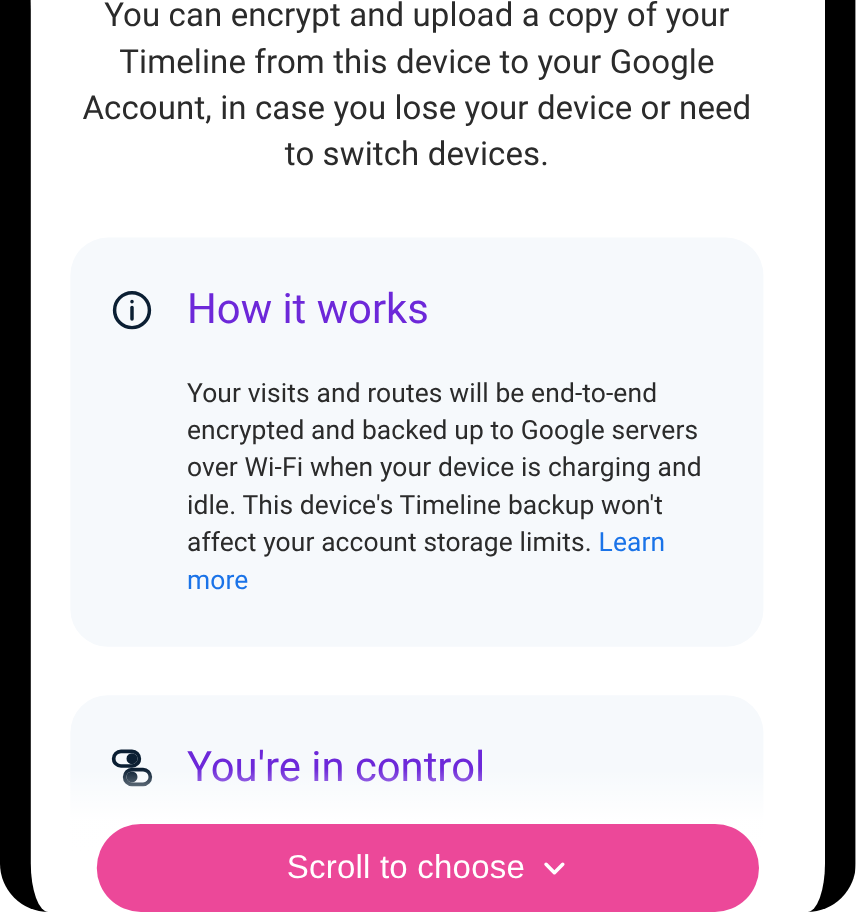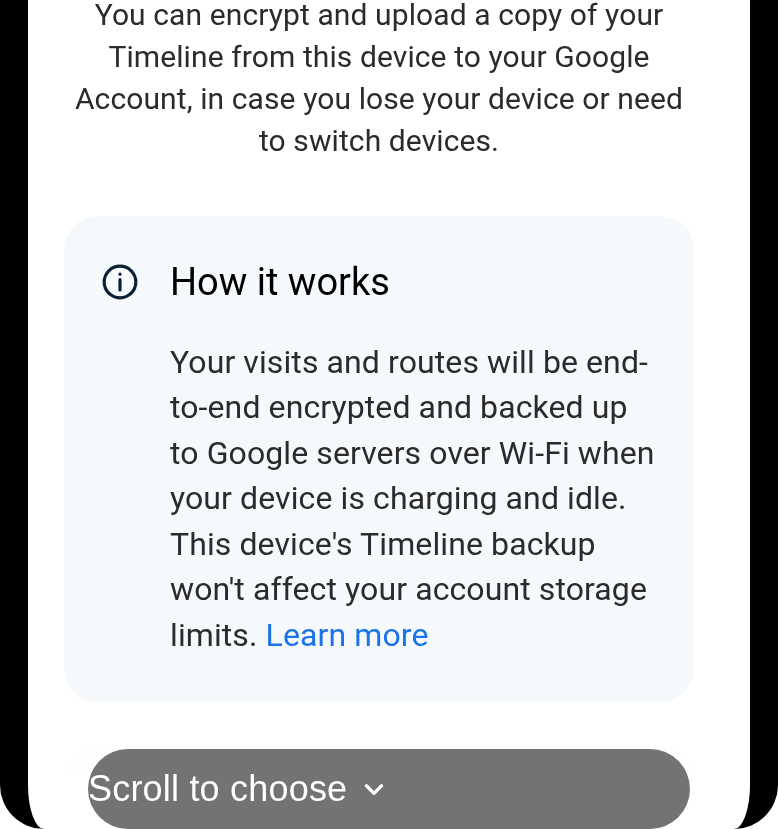--- a/index.html
+++ b/index.html
@@ -41,34 +41,34 @@
       margin-bottom: 44px;
     }
     .card-header {
       display: flex;
       align-items: center;
       gap: 30px;
       margin-bottom: 36px;
     }
     .card-header .title {
       font-size: 38px;
-      color: #000000;
+      color: #6d28d9;
       font-weight: 400;
     }
     .card-icon {
       flex: 0 0 auto;
       width: 40px;
       height: 40px;
       display: flex;
       align-items: center;
       justify-content: center;
     }
     .card-body {
       padding-left: 70px;
-      font-size: 32px;
+      font-size: 24px;
       line-height: 1.42;
       color: #2b2b2b;
       letter-spacing: 0.1px;
     }
     .learn-link {
       color: #1a73e8;
       text-decoration: none;
     }
     .bottom-fade {
       position: absolute;
@@ -84,26 +84,27 @@
       bottom: 0;
       left: 28px;
       right: 28px;
       padding: 14px 32px 0 32px;
     }
     .primary-btn {
       width: 100%;
       height: 80px;
       border: none;
       border-radius: 40px;
-      background: #737373;
+      background: #ec4899;
       color: #ffffff;
-      font-size: 36px;
+      font-size: 30px;
       font-weight: 500;
       display: flex;
       align-items: center;
+      justify-content: center;
       gap: 14px;
       cursor: pointer;
       letter-spacing: 0.2px;
     }
     .primary-btn svg { display: block; }
     .card.partial {
       padding-bottom: 100px;
       margin-bottom: 0;
     }
   </style>

